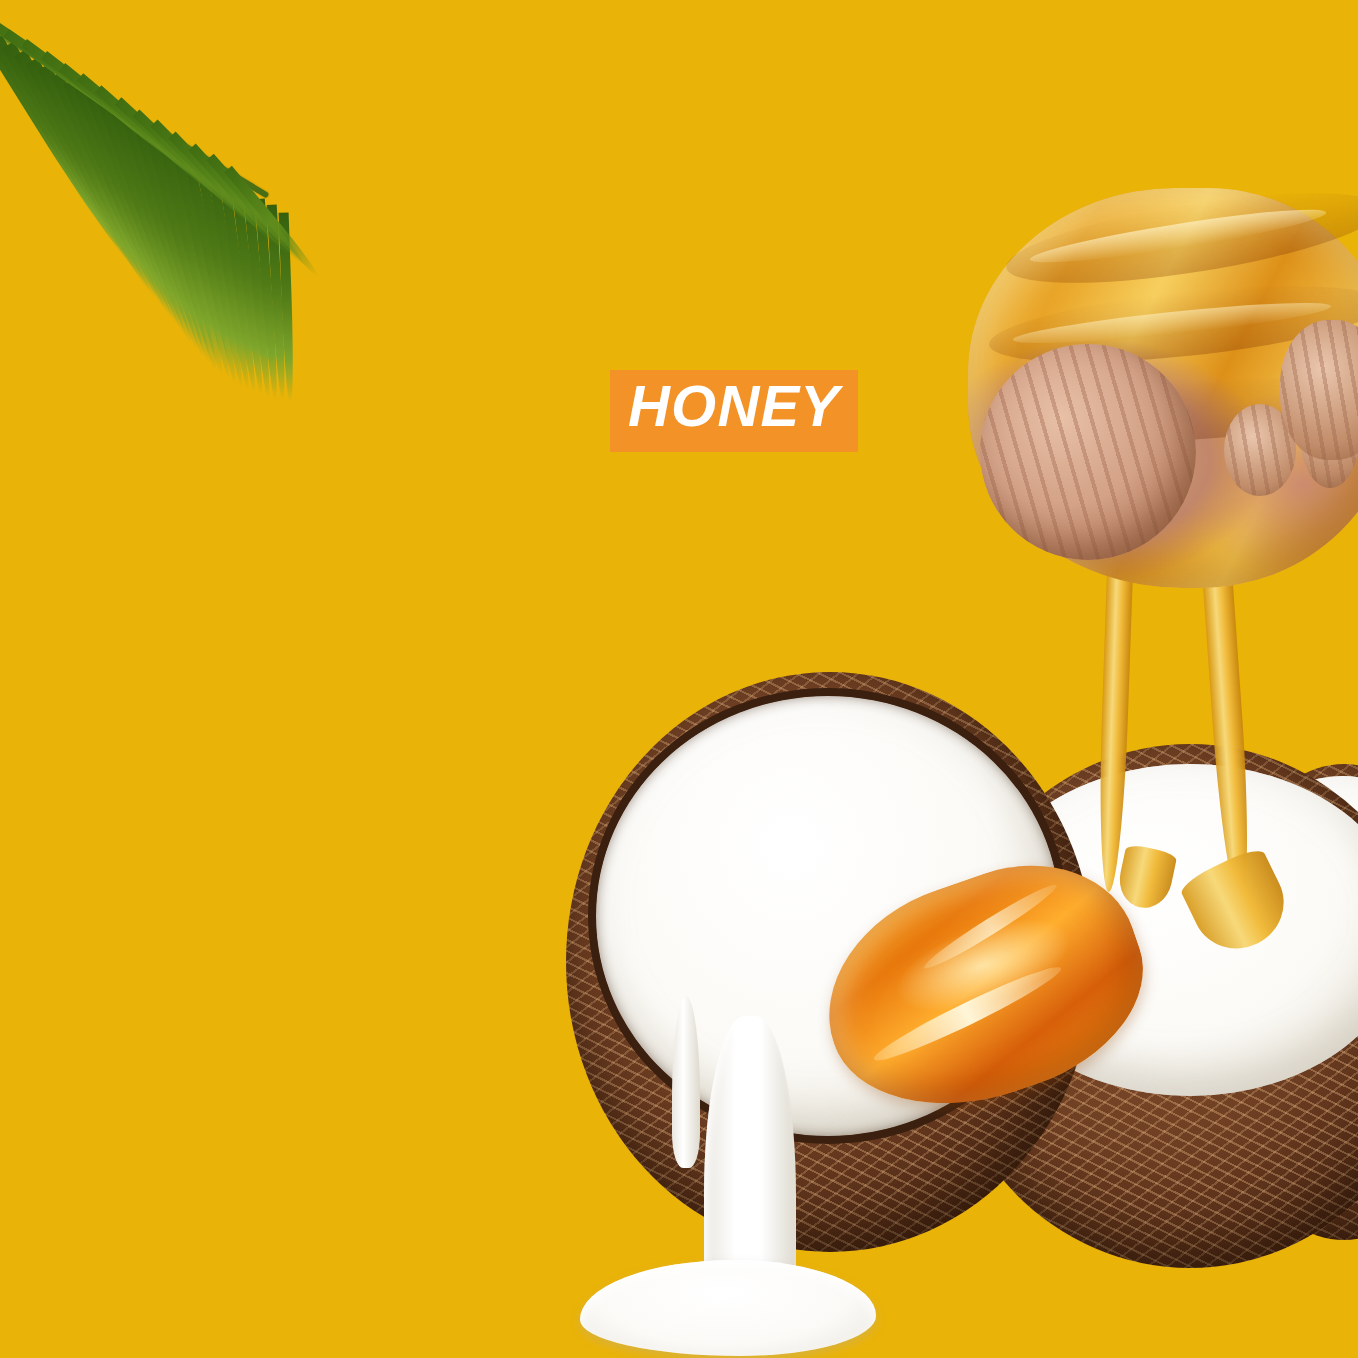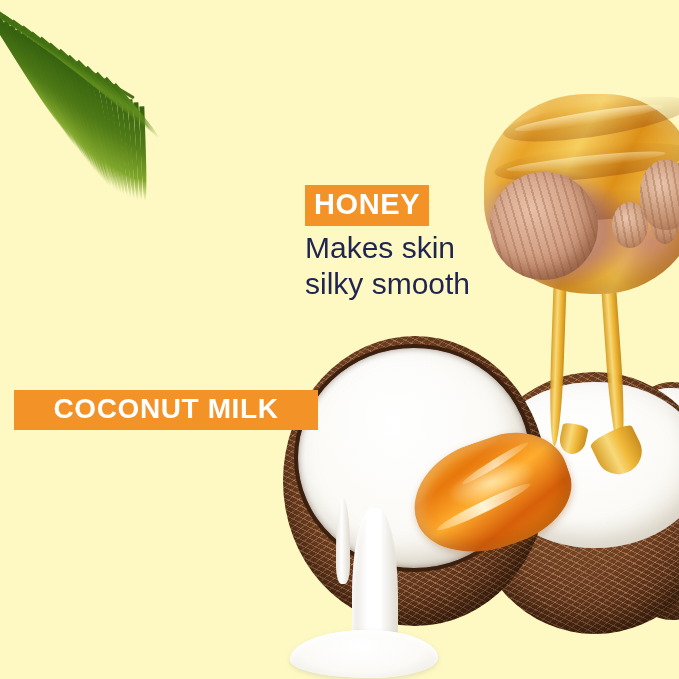--- a/index.html
+++ b/index.html
@@ -1,18 +1,18 @@
 <!DOCTYPE html>
 <html><head>
 <meta charset="utf-8">
 <style>
   html,body{margin:0;padding:0;background:#fff;}
   body{width:679px;height:679px;overflow:hidden;
        font-family:"Liberation Sans","DejaVu Sans",sans-serif;}
-  #stage{position:relative;width:679px;height:679px;background:#fef9c3;overflow:hidden;}
+  #stage{position:relative;width:679px;height:679px;background:#eab308;overflow:hidden;font-style:italic;}
 
   
   .palm{position:absolute;left:-10px;top:-6px;width:200px;height:210px;}
   .rachis{position:absolute;left:0;top:16px;width:168px;height:3px;
           background:linear-gradient(90deg,#6f8f22,#486d14);
           transform-origin:0 50%;transform:rotate(31deg);border-radius:2px;
           box-shadow:0 0 1px rgba(0,0,0,.25);}
   .lflet{position:absolute;transform-origin:0 50%;border-radius:0 60% 60% 0/0 50% 50% 0;}
 
   
@@ -181,21 +181,18 @@
     <div class="ridge-hl" style="left:30px;top:18px;width:150px;height:12px;transform:rotate(-9deg);opacity:.8;"></div>
     <div class="ridge-hl" style="left:22px;top:62px;width:160px;height:11px;transform:rotate(-6deg);opacity:.65;"></div>
     <div class="woodball"></div>
     <div class="woodnub" style="left:128px;top:108px;width:36px;height:46px;"></div>
     <div class="woodnub" style="left:166px;top:96px;width:30px;height:54px;"></div>
     <div class="woodnub" style="left:156px;top:66px;width:52px;height:70px;border-radius:46%;"></div>
   </div>
 
   <div class="callout" id="honey-callout">
     <span class="badge">HONEY</span>
-    <div class="desc">Makes skin
-silky smooth</div>
   </div>
 
   <div class="callout" id="coconut-callout">
-    <span class="badge">COCONUT MILK</span>
   </div>
 
 </div>
 
 </body></html>

